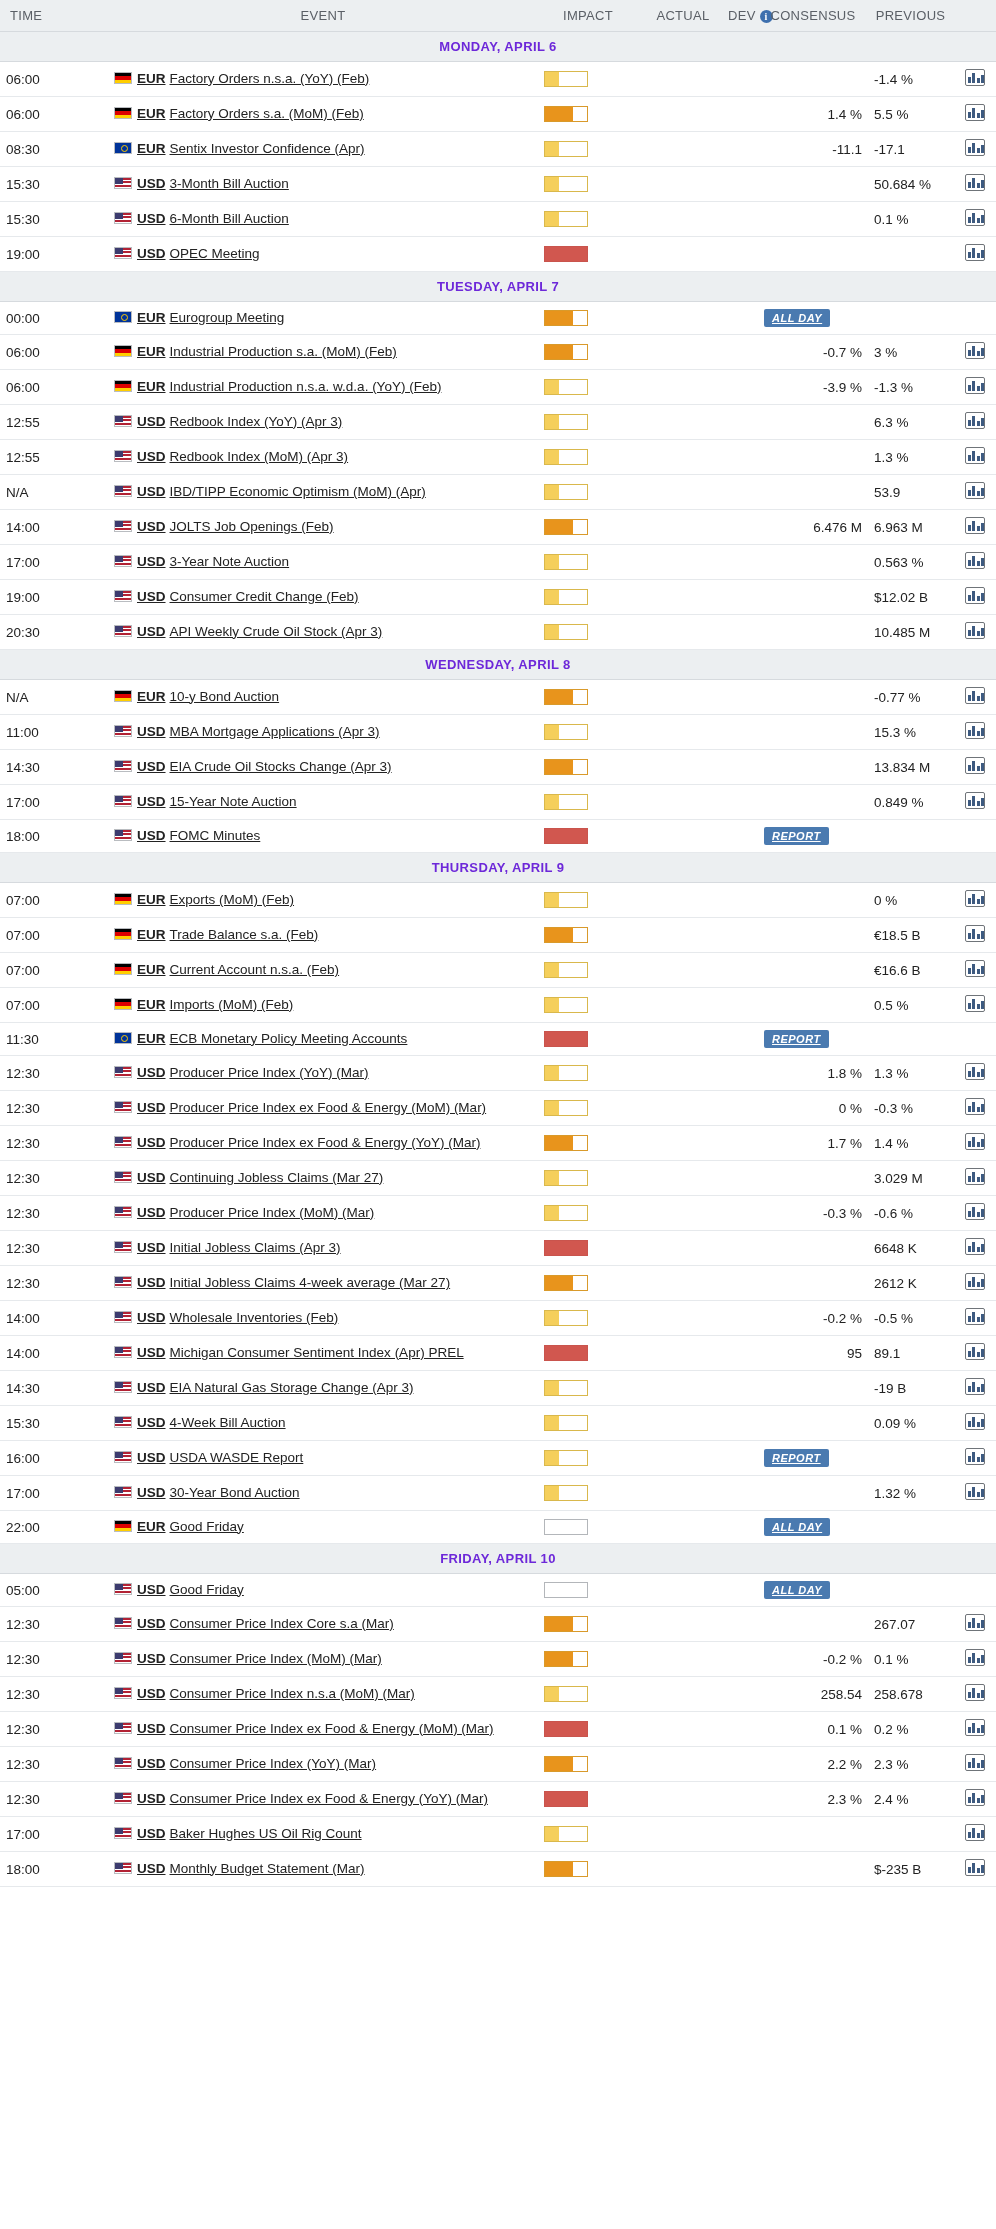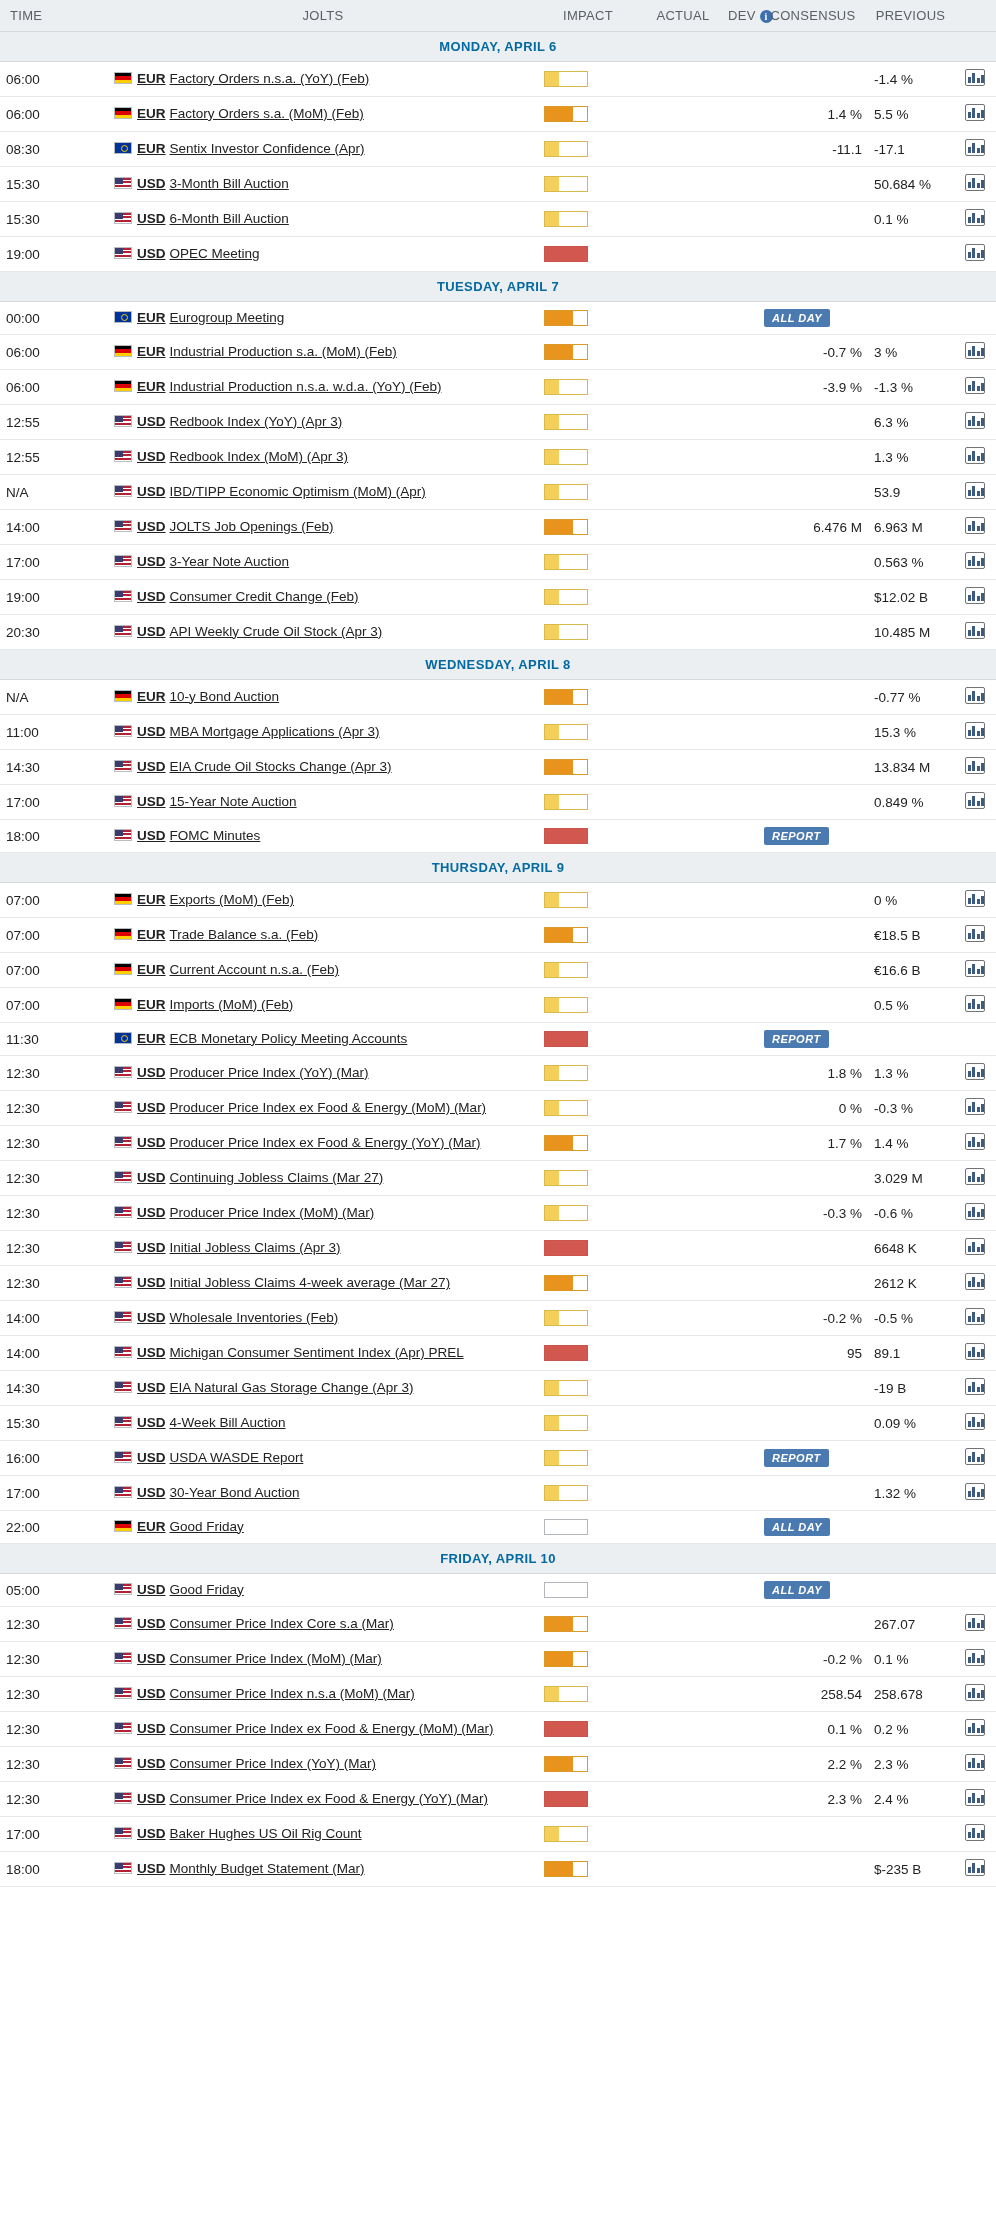--- a/index.html
+++ b/index.html
@@ -53,21 +53,21 @@
     color: #fff;
     font-size: 10px;
     line-height: 13px;
     text-align: center;
     font-weight: bold;
     font-family: "Liberation Serif", serif;
   }
 
   tr.day-row td {
     background: #eceff1;
-    color: #0369a1;
+    color: #6d28d9;
     font-size: 13px;
     font-weight: bold;
     letter-spacing: 0.4px;
     text-align: center;
     padding: 7px 4px;
     border-top: 1px solid #d6dade;
     border-bottom: 1px solid #d6dade;
   }
 
   tr.ev-row td {
@@ -150,20 +150,21 @@
     display: inline-block;
     background: #4a7ab0;
     color: #fff;
     font-size: 11px;
     font-weight: bold;
     font-style: italic;
     letter-spacing: 0.5px;
     padding: 3px 8px;
     border-radius: 2px;
     white-space: nowrap;
+    text-decoration: underline;
   }
 
   .chart-icon {
     display: inline-block;
     width: 20px; height: 17px;
     border: 1px solid #6f7479;
     border-radius: 2px;
     position: relative;
     background: #fff;
   }
@@ -190,21 +191,21 @@
         <col class="c-impact">
         <col class="c-actual">
       <col class="c-dev">
         <col class="c-cons">
         <col class="c-prev">
         <col class="c-chart">
     </colgroup>
     <thead>
       <tr>
         <th class="h-time">TIME</th>
-        <th class="h-event">JOLTS</th>
+        <th class="h-event">EVENT</th>
         <th>IMPACT</th>
         <th>ACTUAL</th>
         <th class="h-dev">
           <span class="dev-head-wrap">
             <span>DEV</span>
             <span class="info-dot">i</span>
           </span>
         </th>
         <th>CONSENSUS</th>
         <th>PREVIOUS</th>

